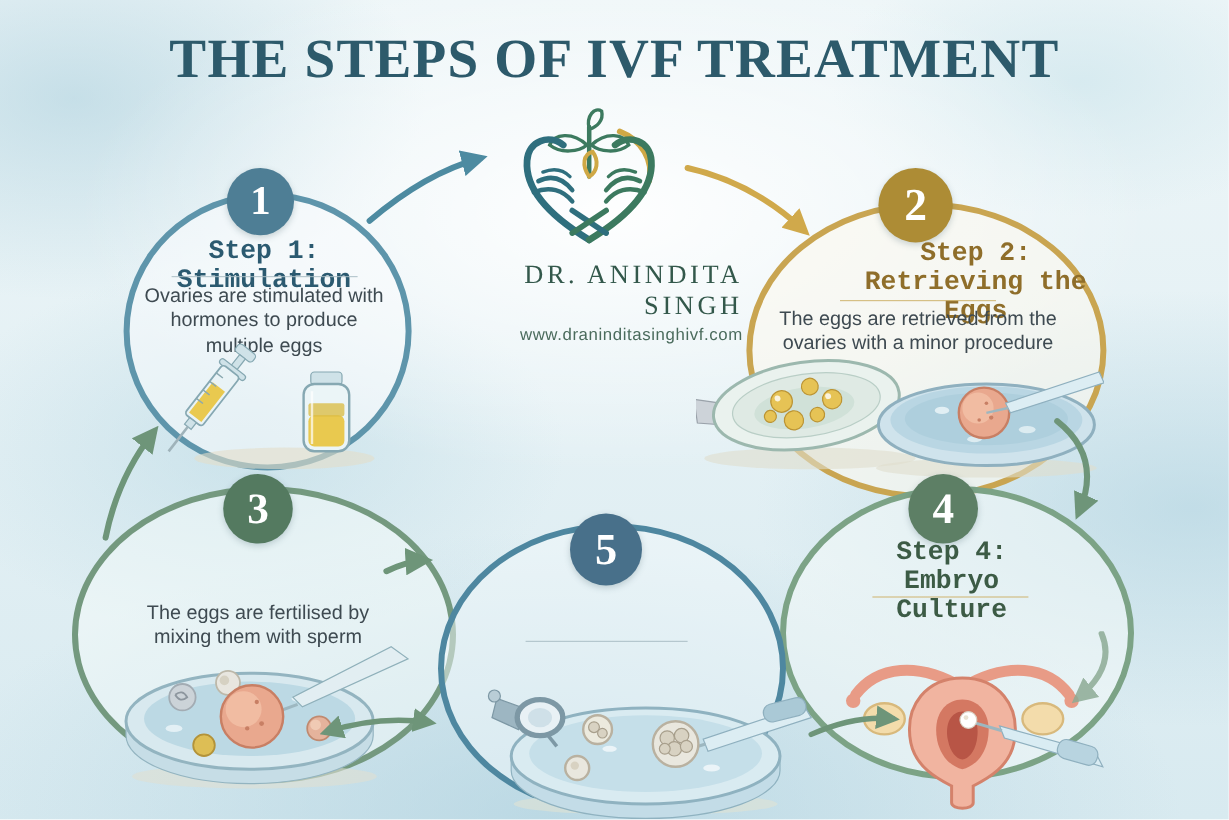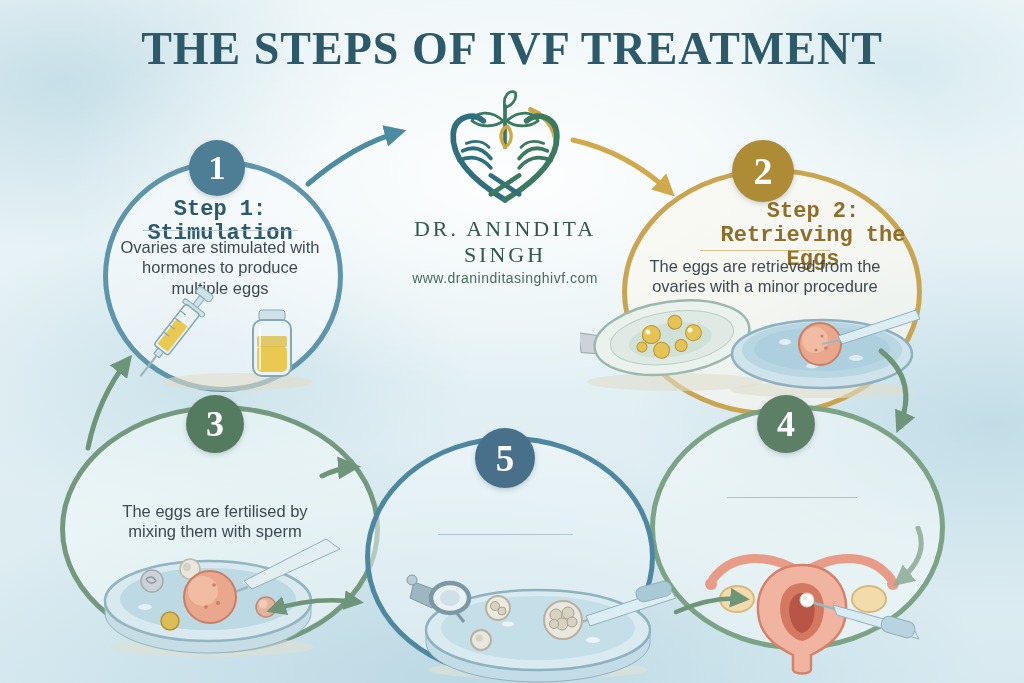--- a/index.html
+++ b/index.html
@@ -14,21 +14,21 @@
       radial-gradient(ellipse 700px 320px at 45% 100%, rgba(168,205,220,0.6), rgba(168,205,220,0) 75%),
       radial-gradient(ellipse 300px 160px at 88% 10%, rgba(210,232,238,0.8), rgba(210,232,238,0) 70%),
       linear-gradient(180deg,#eef6f8 0%,#e3f0f4 55%,#d8eaf0 100%);
   }
   .main-title{
     position:absolute;top:22px;left:0;right:0;margin:0;text-align:center;
     font-family:"Liberation Serif",serif;font-weight:700;font-size:46px;
     letter-spacing:1px;color:#2d5a6b;
   }
   
-  .logo{position:absolute;left:377px;top:88px;width:256px;text-align:center;}
+  .logo{position:absolute;left:363px;top:88px;width:256px;text-align:right;}
   .logo svg{display:block;margin:0 auto;}
   .logo-name{margin:4px 0 0;font-family:"Liberation Serif",serif;font-size:22px;
     letter-spacing:3px;color:#33584b;font-weight:400;}
   .logo-url{margin:2px 0 16px;font-size:14px;color:#4a6b5c;letter-spacing:0.5px;}
   
   .step{position:absolute;}
   .ring{position:absolute;border-radius:50%;border:5px solid #888;}
   .badge{
     position:absolute;border-radius:50%;display:flex;align-items:center;justify-content:center;
     color:#fff;font-family:"Liberation Serif",serif;font-weight:700;
@@ -206,20 +206,21 @@
         <circle cx="116" cy="80" r="1.8" fill="#c87f64"></circle>
         <circle cx="124" cy="58" r="1.8" fill="#c87f64"></circle>
       <circle cx="176" cy="80" r="10" fill="#e5b39c" stroke="#c08a70" stroke-width="1.5"></circle>
       <circle cx="173" cy="77" r="4.5" fill="#f0cab4"></circle>
     </svg>
   </section>
 
   <section class="step step4">
     <div class="ring" style="border-color: rgb(124, 163, 134);"></div>
     <div class="badge" style="background-color: rgb(93, 127, 101);">4</div>
+    <h2 class="step-title" style="color: rgb(60, 91, 69);">Step 4: Embryo Culture</h2>
     <div class="divider"></div>
     <svg class="illus" width="235" height="142" viewBox="0 0 235 142">
       <path d="M117,38 C80,16 46,20 28,44" stroke="#e89b86" stroke-width="9" fill="none" stroke-linecap="round"></path>
       <path d="M117,38 C154,16 188,20 206,44" stroke="#e89b86" stroke-width="9" fill="none" stroke-linecap="round"></path>
       <circle cx="26" cy="49" r="6" fill="#e89b86"></circle>
         <circle cx="208" cy="49" r="6" fill="#e89b86"></circle>
       <ellipse cx="52" cy="64" rx="17" ry="13" fill="#f3dcab" stroke="#d8b97c" stroke-width="2"></ellipse>
       <ellipse cx="184" cy="64" rx="17" ry="13" fill="#f3dcab" stroke="#d8b97c" stroke-width="2"></ellipse>
       <path d="M117,30 C88,30 68,52 74,84 C78,104 96,114 108,120 L108,134 C108,140 126,140 126,134 L126,120 C138,114 156,104 160,84 C166,52 146,30 117,30 Z" fill="#f1b4a0" stroke="#d4826b" stroke-width="2.5"></path>
       <path d="M117,48 C102,48 92,62 96,82 C99,96 108,104 117,106 C126,104 135,96 138,82 C142,62 132,48 117,48 Z" fill="#d47862"></path>

